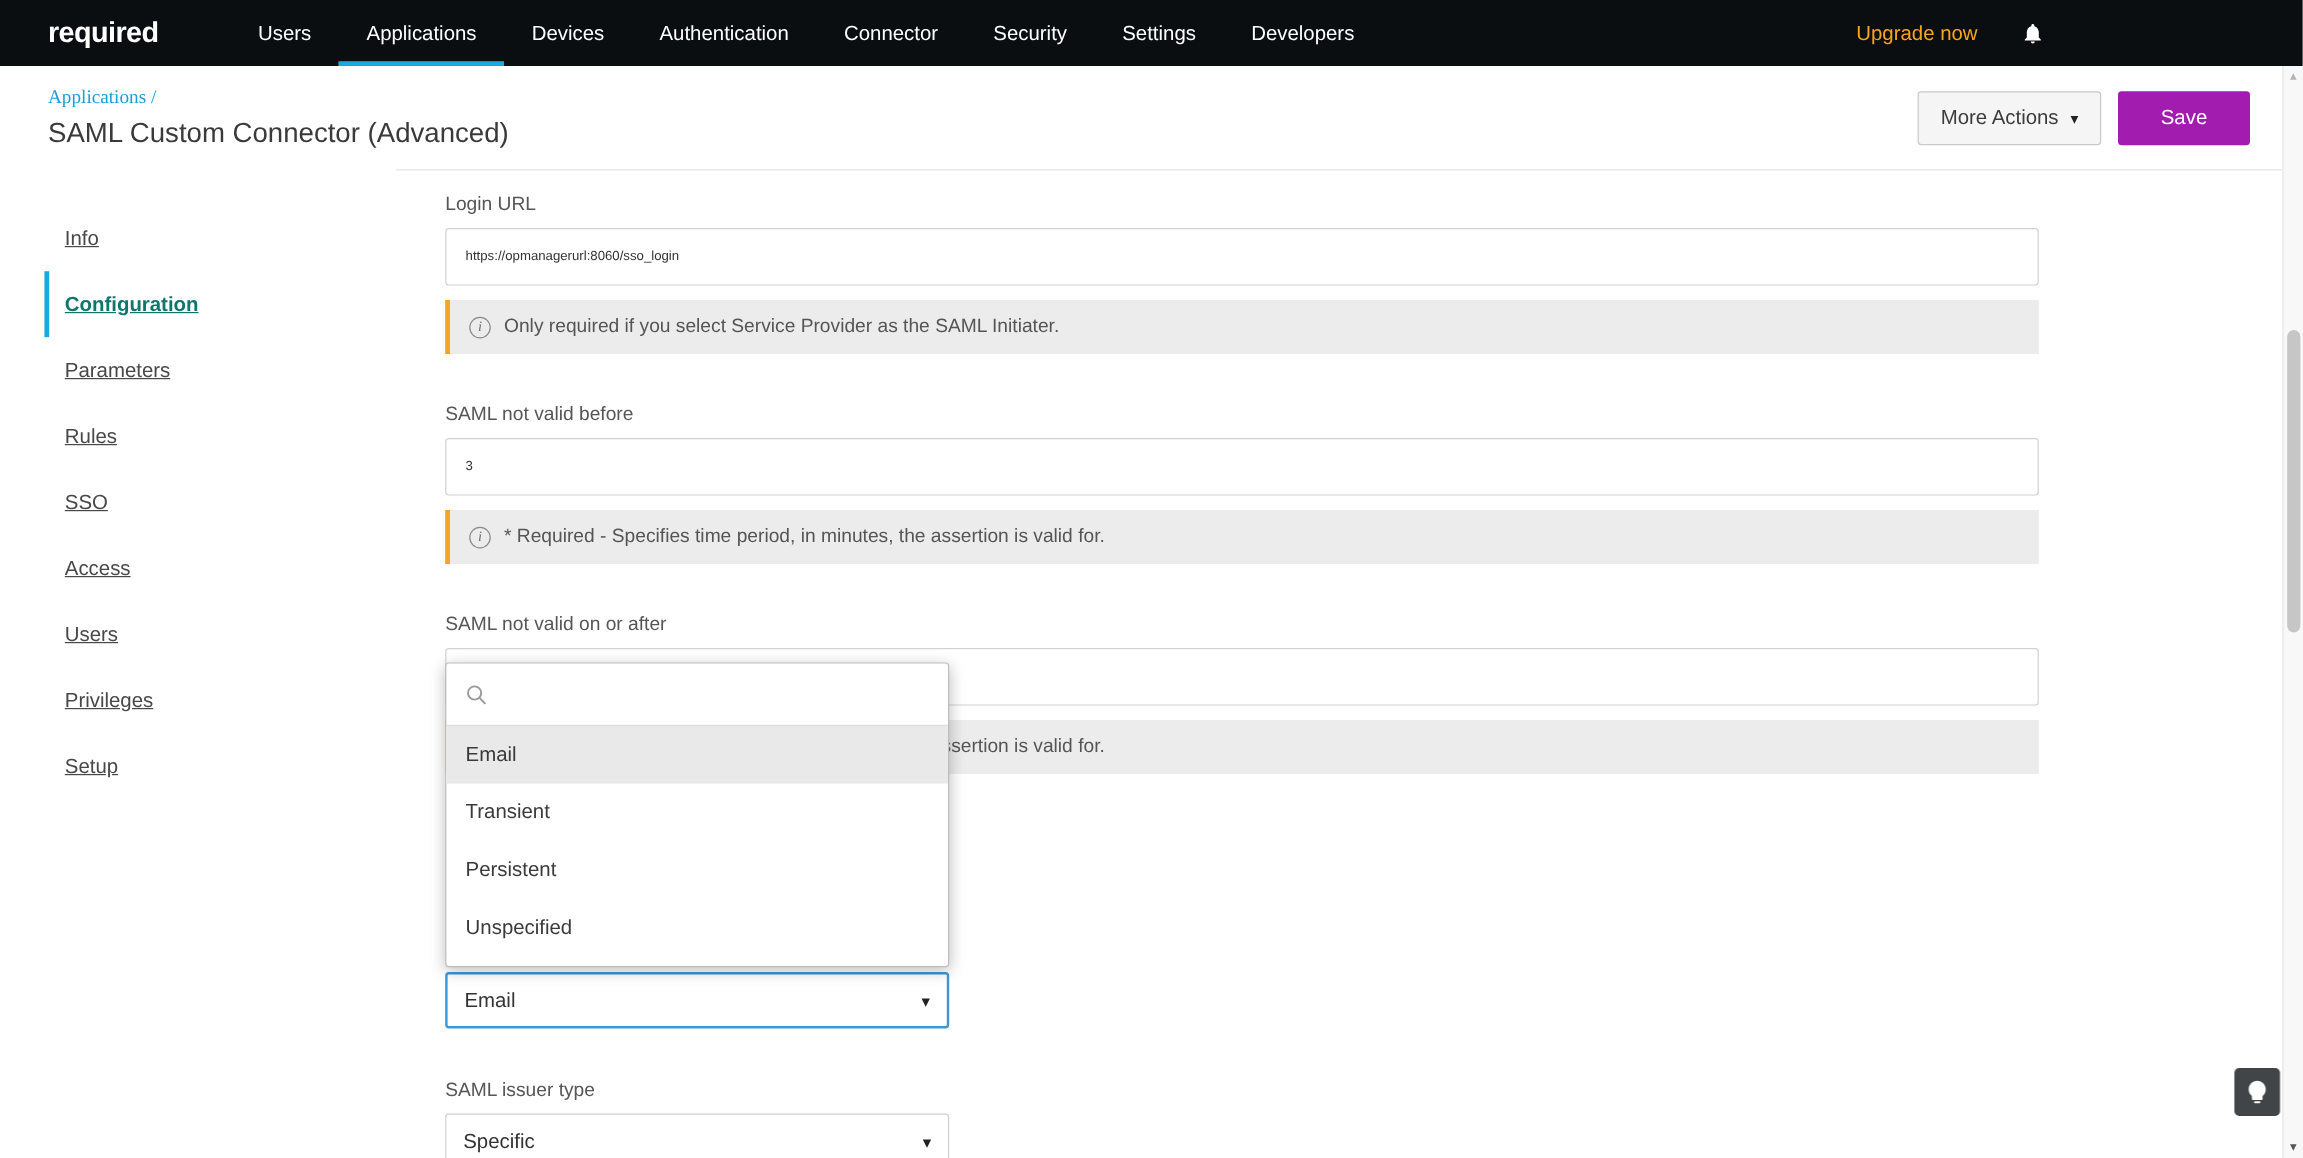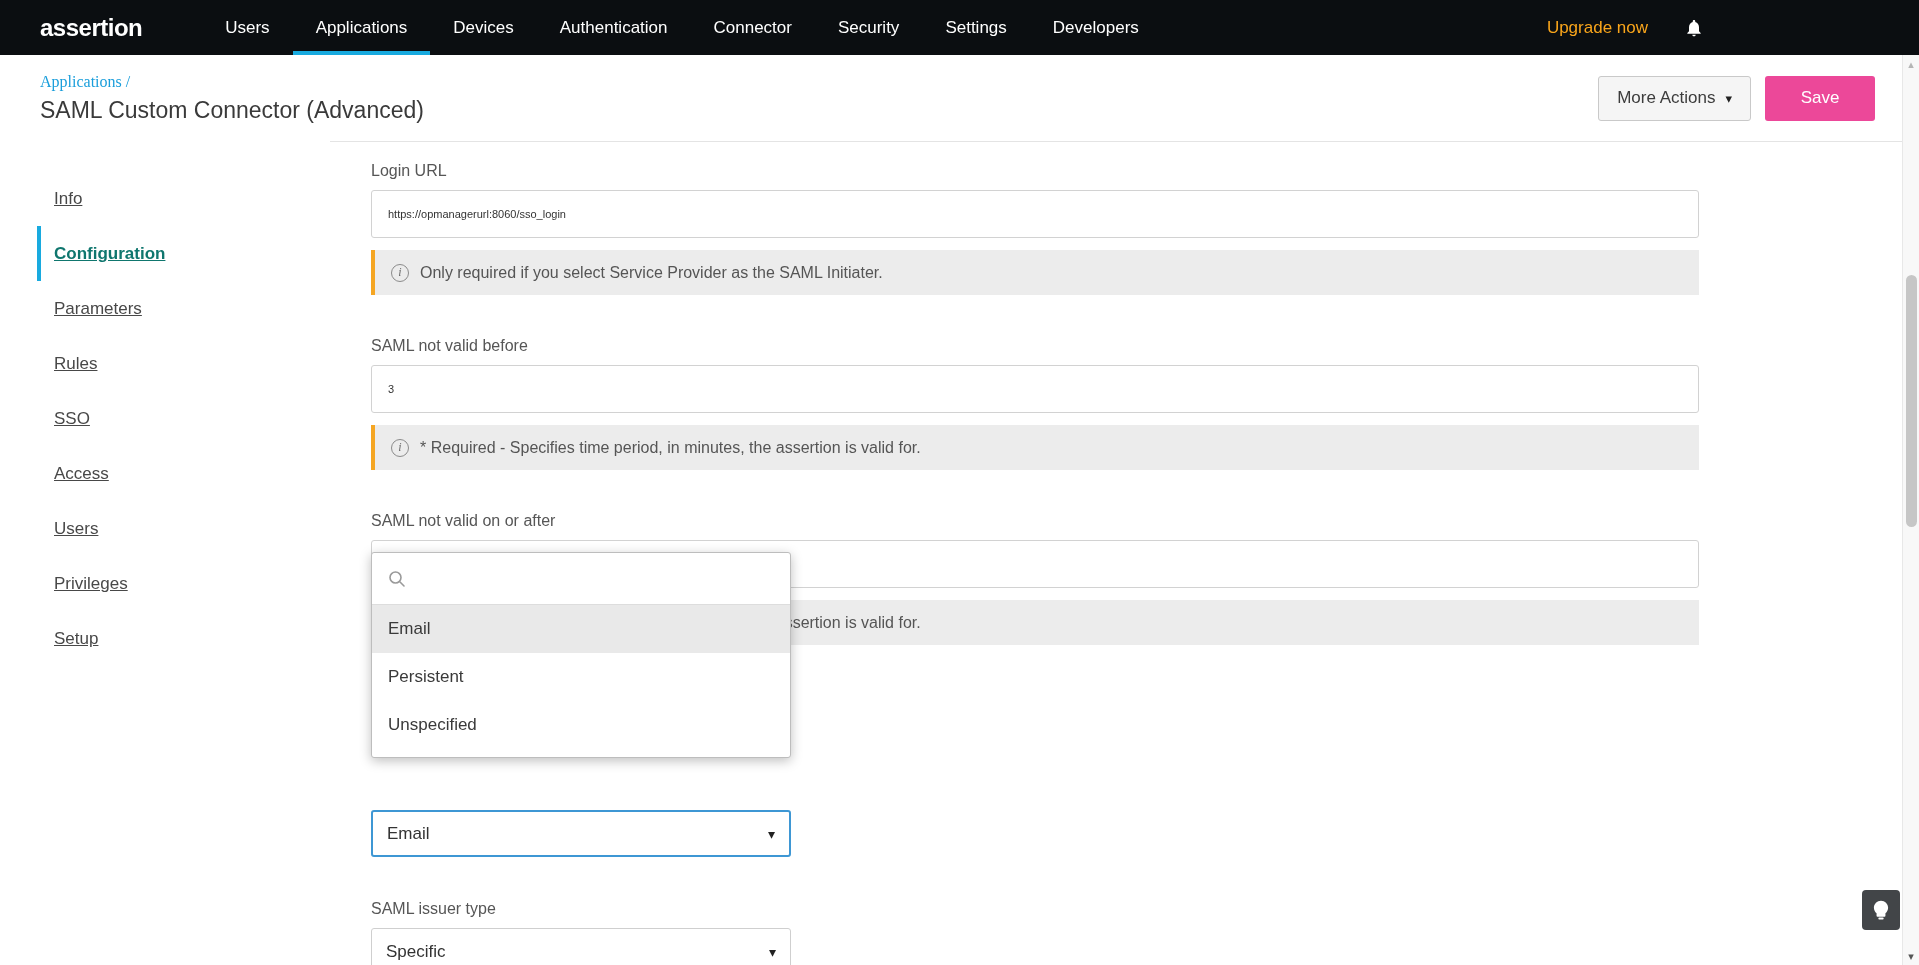--- a/index.html
+++ b/index.html
@@ -23,21 +23,21 @@
   .page-header { height:86px; display:flex; align-items:center;
     justify-content:space-between; padding:0 44px 0 40px; }
   .breadcrumb { color:#1a9edb; font-size:16px; margin-bottom:6px; cursor:pointer;font-family:Liberation Serif, serif; }
   .page-title { color:#3a3a3a; font-size:23px; font-weight:400; }
   .header-actions { display:flex; align-items:center; gap:14px; }
   .btn { height:45px; border-radius:3px; font-size:17px; cursor:pointer;
     font-family:"Liberation Sans", sans-serif; }
   .btn-more { background:#f5f5f5; border:1px solid #c9c9c9; color:#3c3c3c;
     padding:0 18px; display:flex; align-items:center; gap:10px; }
   .btn-more .caret { font-size:13px; color:#222; }
-  .btn-save { background:#ec4899; border:none; color:#fff; width:110px; }
+  .btn-save { background:#a21caf; border:none; color:#fff; width:110px; }
 
   
   .main { display:flex; height:824px; }
   .sidebar { width:330px; flex-shrink:0; padding-top:30px; list-style:none; }
   .sidebar-item { height:55px; display:flex; align-items:center; margin-left:37px;
     border-left:4px solid transparent; padding-left:13px; font-size:17px;
     color:#484848; cursor:pointer;text-decoration:underline; }
   .sidebar-item.active { border-left-color:#18aadf; font-weight:bold; color:#0f766e; }
 
   .content { flex:1; border-top:1px solid #e4e4e4; padding:20px 0 0 41px; }
@@ -93,21 +93,21 @@
 
   
   .bulb-btn { position:fixed; right:19px; bottom:35px; width:38px; height:40px;
     background:#424548; border:none; border-radius:4px; cursor:pointer;
     display:flex; align-items:center; justify-content:center; }
 </style>
 </head>
 <body>
 
 <div class="navbar">
-  <div class="logo">assertion</div>
+  <div class="logo">required</div>
   <div class="nav-items">
     <div class="nav-item">Users</div>
     <div class="nav-item active">Applications</div>
     <div class="nav-item">Devices</div>
     <div class="nav-item">Authentication</div>
     <div class="nav-item">Connector</div>
     <div class="nav-item">Security</div>
     <div class="nav-item">Settings</div>
     <div class="nav-item">Developers</div>
   </div>
@@ -182,20 +182,21 @@
         <div class="dropdown-panel">
           <div class="dropdown-search">
             <svg width="20" height="20" viewBox="0 0 20 20">
                 <circle cx="8.5" cy="8.5" r="5.5" fill="none" stroke="#9a9a9a" stroke-width="1.6"></circle>
                 <line x1="12.8" y1="12.8" x2="17" y2="17" stroke="#9a9a9a" stroke-width="1.6" stroke-linecap="round"></line>
               </svg>
             <input type="text" value="" style="">
           </div>
           <ul class="dropdown-options">
             <li class="dropdown-option highlighted">Email</li>
+            <li class="dropdown-option">Transient</li>
             <li class="dropdown-option">Persistent</li>
             <li class="dropdown-option">Unspecified</li>
           </ul>
         </div>
       </div>
 
       <div class="fg-nameid">
         <div class="select-box focused">
           <span>Email</span>
           <span class="caret">▾</span>

